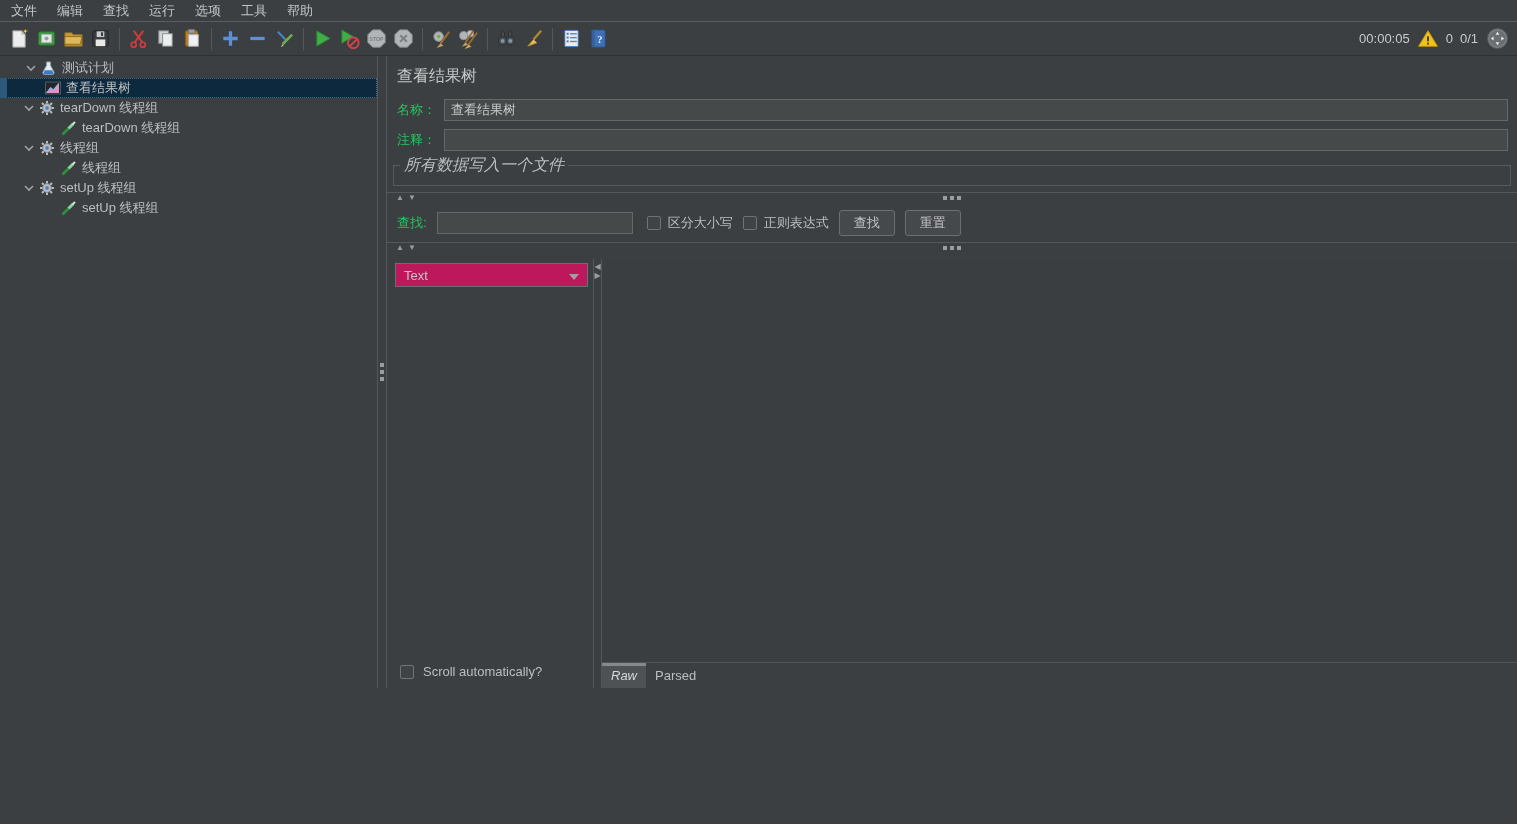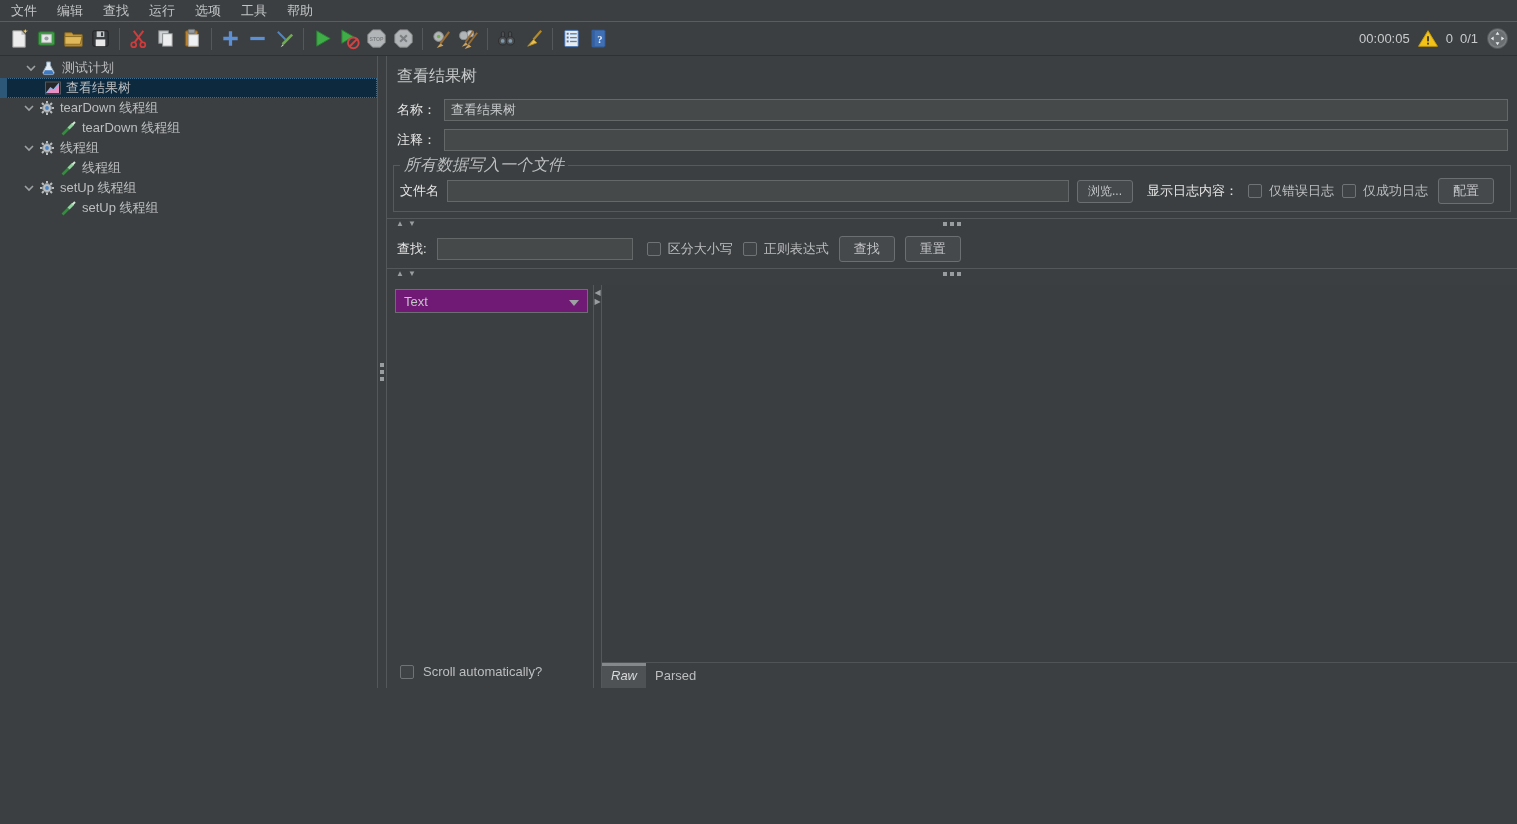--- a/index.html
+++ b/index.html
@@ -49,21 +49,21 @@
   .vsplit .dot, .hsplit .dot { width:4px; height:4px; background:#9a9da0; }
   .vsplit2 { width:9px; border-left:1px solid #55585a; border-right:1px solid #55585a;
              display:flex; flex-direction:column; align-items:center; position:relative; }
   .vsplit2 .arrows { margin-top:4px; display:flex; flex-direction:column; gap:1px; color:#9a9da0; font-size:8px; line-height:8px; }
   .vsplit2 .dots { position:absolute; top:50%; transform:translateY(-50%); display:flex; flex-direction:column; gap:3px; }
 
   
   .main { flex:1; display:flex; flex-direction:column; min-width:0; background:#3c3f41; }
   .panel-title { font-size:16px; color:#c4c6c8; margin:10px 0 4px 10px; }
   .frow { display:flex; align-items:center; margin:8px 9px 0 10px; }
-  .flabel { margin-right:8px; color:#e5e5e5; white-space:nowrap; }
+  .flabel { margin-right:8px; color:#22c55e; white-space:nowrap; }
   .tinput { flex:1; height:22px; background:#45494a; border:1px solid #646868; color:#c7c9cb;
             padding:0 6px; font-size:13px; font-family:inherit; outline:none; }
   fieldset.filegrp { margin:4px 6px 0 6px; border:1px solid #565a5c; padding:2px 8px 7px 6px; }
   fieldset.filegrp legend { padding:0 4px; color:#bcbec0; font-size:16px;font-style:italic; }
   .filerow { display:flex; align-items:center; gap:8px; }
   .btn { background:#46494c; border:1px solid #6b6f72; border-radius:3px; color:#c3c5c7;
          font-family:inherit; font-size:13px; padding:3px 14px; white-space:nowrap; }
   .btn.small { font-size:12px; padding:2px 10px; }
   .cbox { width:14px; height:14px; background:#3f4345; border:1px solid #6f7375; border-radius:2px; flex:none; }
   .cbwrap { display:flex; align-items:center; gap:7px; white-space:nowrap; }
@@ -72,21 +72,21 @@
             display:flex; align-items:center; padding-left:9px; }
   .hsplit .tri { color:#9a9da0; font-size:8px; line-height:8px; margin-right:4px; }
   .hsplit .dots { position:absolute; left:50%; top:3px; transform:translateX(-50%); display:flex; gap:3px; }
 
   .search-row { display:flex; align-items:center; margin:7px 9px 0 10px; gap:10px; }
   .search-input { width:196px; flex:none; }
 
   
   .lower { flex:1; display:flex; margin-top:6px; min-height:0; }
   .viewer-left { width:206px; flex:none; display:flex; flex-direction:column; }
-  .combo { margin:4px 5px 0 8px; height:24px; background:#701a75; border:1px solid #6b6f71;
+  .combo { margin:4px 5px 0 8px; height:24px; background:#be185d; border:1px solid #6b6f71;
            display:flex; align-items:center; padding:0 8px; color:#c3c5c7; }
   .combo .combo-label { flex:1; }
   .vl-spacer { flex:1; }
   .scroll-row { display:flex; align-items:center; gap:9px; margin:4px 0 9px 13px; color:#bcbec0; }
 
   .viewer-right { flex:1; display:flex; flex-direction:column; min-width:0; }
   .tabbar { display:flex; align-items:stretch; height:26px; flex:none; }
   .tabbar.top { border-bottom:1px solid #343638; padding-left:2px; }
   .tabbar.bottom { border-top:1px solid #515456; }
   .tab { display:flex; align-items:center; padding:0 9px; color:#bcbec0; position:relative; cursor:default; }
@@ -405,35 +405,20 @@
         <input class="tinput" type="text" value="查看结果树" style="">
       </div>
 
       <div class="frow">
         <span class="flabel">注释：</span>
         <input class="tinput" type="text" value="" style="">
       </div>
 
       <fieldset class="filegrp">
         <legend>所有数据写入一个文件</legend>
-        <div class="filerow">
-          <span class="flabel" style="margin-right:0">文件名</span>
-          <input class="tinput" type="text" value="" style="">
-          <button class="btn small">浏览...</button>
-          <span class="flabel" style="margin:0 2px 0 6px">显示日志内容：</span>
-          <span class="cbwrap">
-            <span class="cbox"></span>
-            <span>仅错误日志</span>
-          </span>
-          <span class="cbwrap">
-            <span class="cbox"></span>
-            <span>仅成功日志</span>
-          </span>
-          <button class="btn" style="margin-left:2px;margin-right:8px">配置</button>
-        </div>
       </fieldset>
 
       <div class="hsplit">
         <span class="tri">▲</span>
         <span class="tri">▼</span>
         <span class="dots">
             <span class="dot"></span>
             <span class="dot"></span>
             <span class="dot"></span>
           </span>

